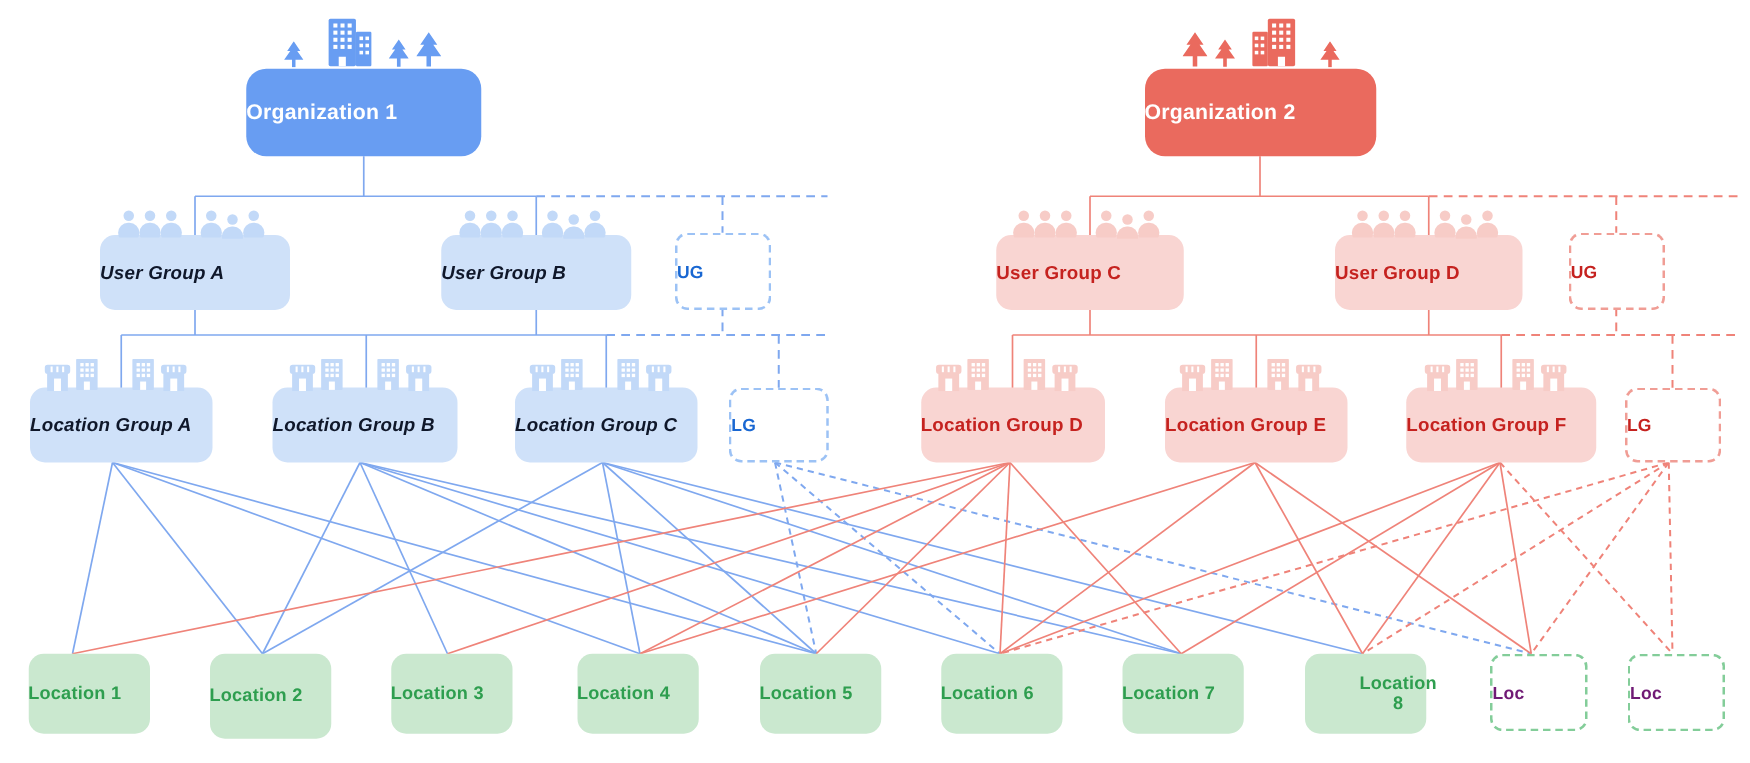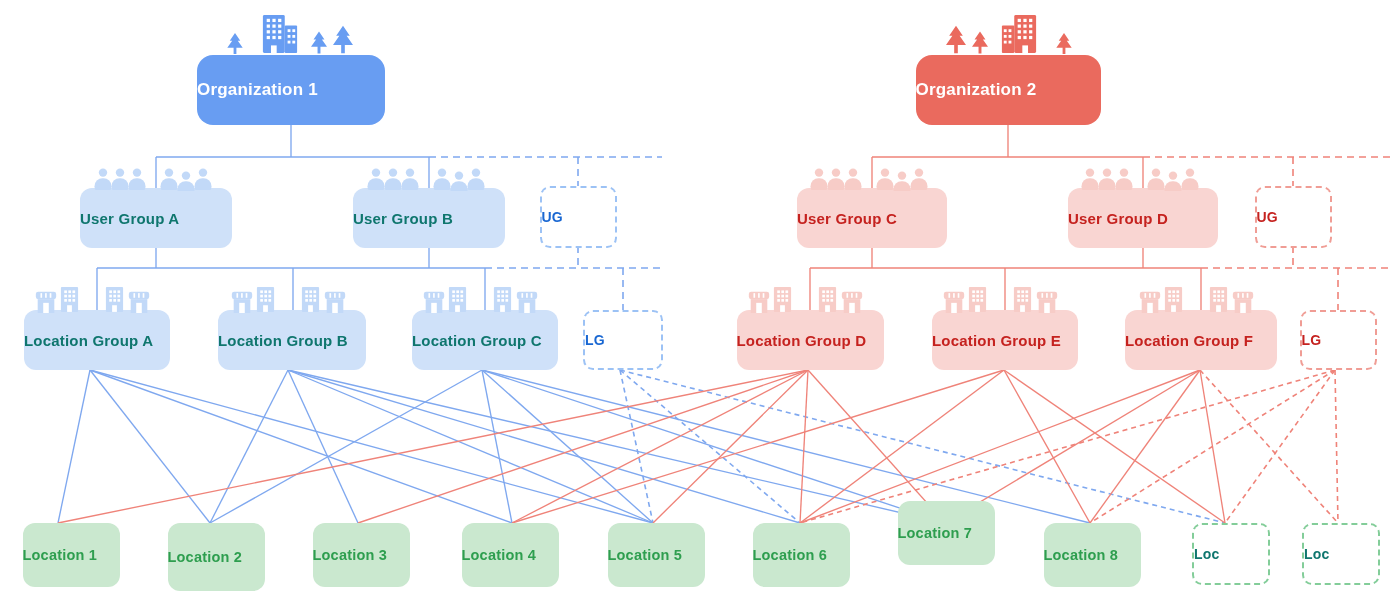--- a/index.html
+++ b/index.html
@@ -5,28 +5,28 @@
   html,body{margin:0;padding:0;background:#ffffff;}
   #stage{position:relative;width:1400px;height:610px;background:#ffffff;overflow:hidden;
          font-family:"Liberation Sans",sans-serif;}
   #lines{position:absolute;left:0;top:0;z-index:1;}
   .node{position:absolute;z-index:2;display:flex;align-items:center;justify-content:flex-start;
         box-sizing:border-box;text-align:center;font-weight:700;letter-spacing:.2px;}
   .kind-solid{border-radius:16px;color:#ffffff;font-size:17px;}
   .kind-solid.pal-blue{background:#689DF2;}
   .kind-solid.pal-red{background:#EA6A5E;}
   .kind-tonal{border-radius:12px;font-size:15px;}
-  .kind-tonal.pal-blue{background:#CFE1F9;color:#0f766e;}
+  .kind-tonal.pal-blue{background:#CFE1F9;color:#0f172a;font-style:italic;}
   .kind-tonal.pal-red{background:#F9D5D2;color:#C5221F;}
   .kind-dashed{border-radius:10px;background:#ffffff;font-size:14px;border:2px dashed;}
   .kind-dashed.pal-blue{border-color:#9CC2F5;color:#1967D2;}
   .kind-dashed.pal-red{border-color:#F09D95;color:#C5221F;}
   .kind-loc{border-radius:12px;font-size:14.5px;background:#CAE8CF;color:#2E9E4F;}
   .kind-locdash{border-radius:10px;background:#ffffff;font-size:14px;
-                border:2px dashed #83CD99;color:#0f766e;}
+                border:2px dashed #83CD99;color:#701a75;}
   .icon{position:absolute;z-index:3;}
   .ic-blue{color:#C2D9F8;}
   .ic-red{color:#F7CCC7;}
   .mirror{transform:scaleX(-1);}
 </style>
 </head>
 <body>
 
 <div id="stage">
   <svg id="lines" width="1400" height="610">
@@ -300,24 +300,24 @@
       </div>
       <div class="node kind-loc pal-green" style="left: 461.5px; top: 523px; width: 97px; height: 64px;">
         <span>Location 4</span>
       </div>
       <div class="node kind-loc pal-green" style="left: 607.5px; top: 523px; width: 97px; height: 64px;">
         <span>Location 5</span>
       </div>
       <div class="node kind-loc pal-green" style="left: 752.5px; top: 523px; width: 97px; height: 64px;">
         <span>Location 6</span>
       </div>
-      <div class="node kind-loc pal-green" style="left: 897.5px; top: 501px; width: 97px; height: 64px;">
+      <div class="node kind-loc pal-green" style="left: 897.5px; top: 523px; width: 97px; height: 64px;">
         <span>Location 7</span>
       </div>
-      <div class="node kind-loc pal-green" style="left: 1043.5px; top: 523px; width: 97px; height: 64px;">
+      <div class="node kind-loc pal-green" style="left: 1043.5px; top: 523px; width: 97px; height: 64px; padding-left: 44px;">
         <span>Location 8</span>
       </div>
       <div class="node kind-locdash pal-green" style="left: 1192px; top: 523px; width: 78px; height: 62px;">
         <span>Loc</span>
       </div>
       <div class="node kind-locdash pal-green" style="left: 1302px; top: 523px; width: 78px; height: 62px;">
         <span>Loc</span>
       </div>
     </div>
 </div>

